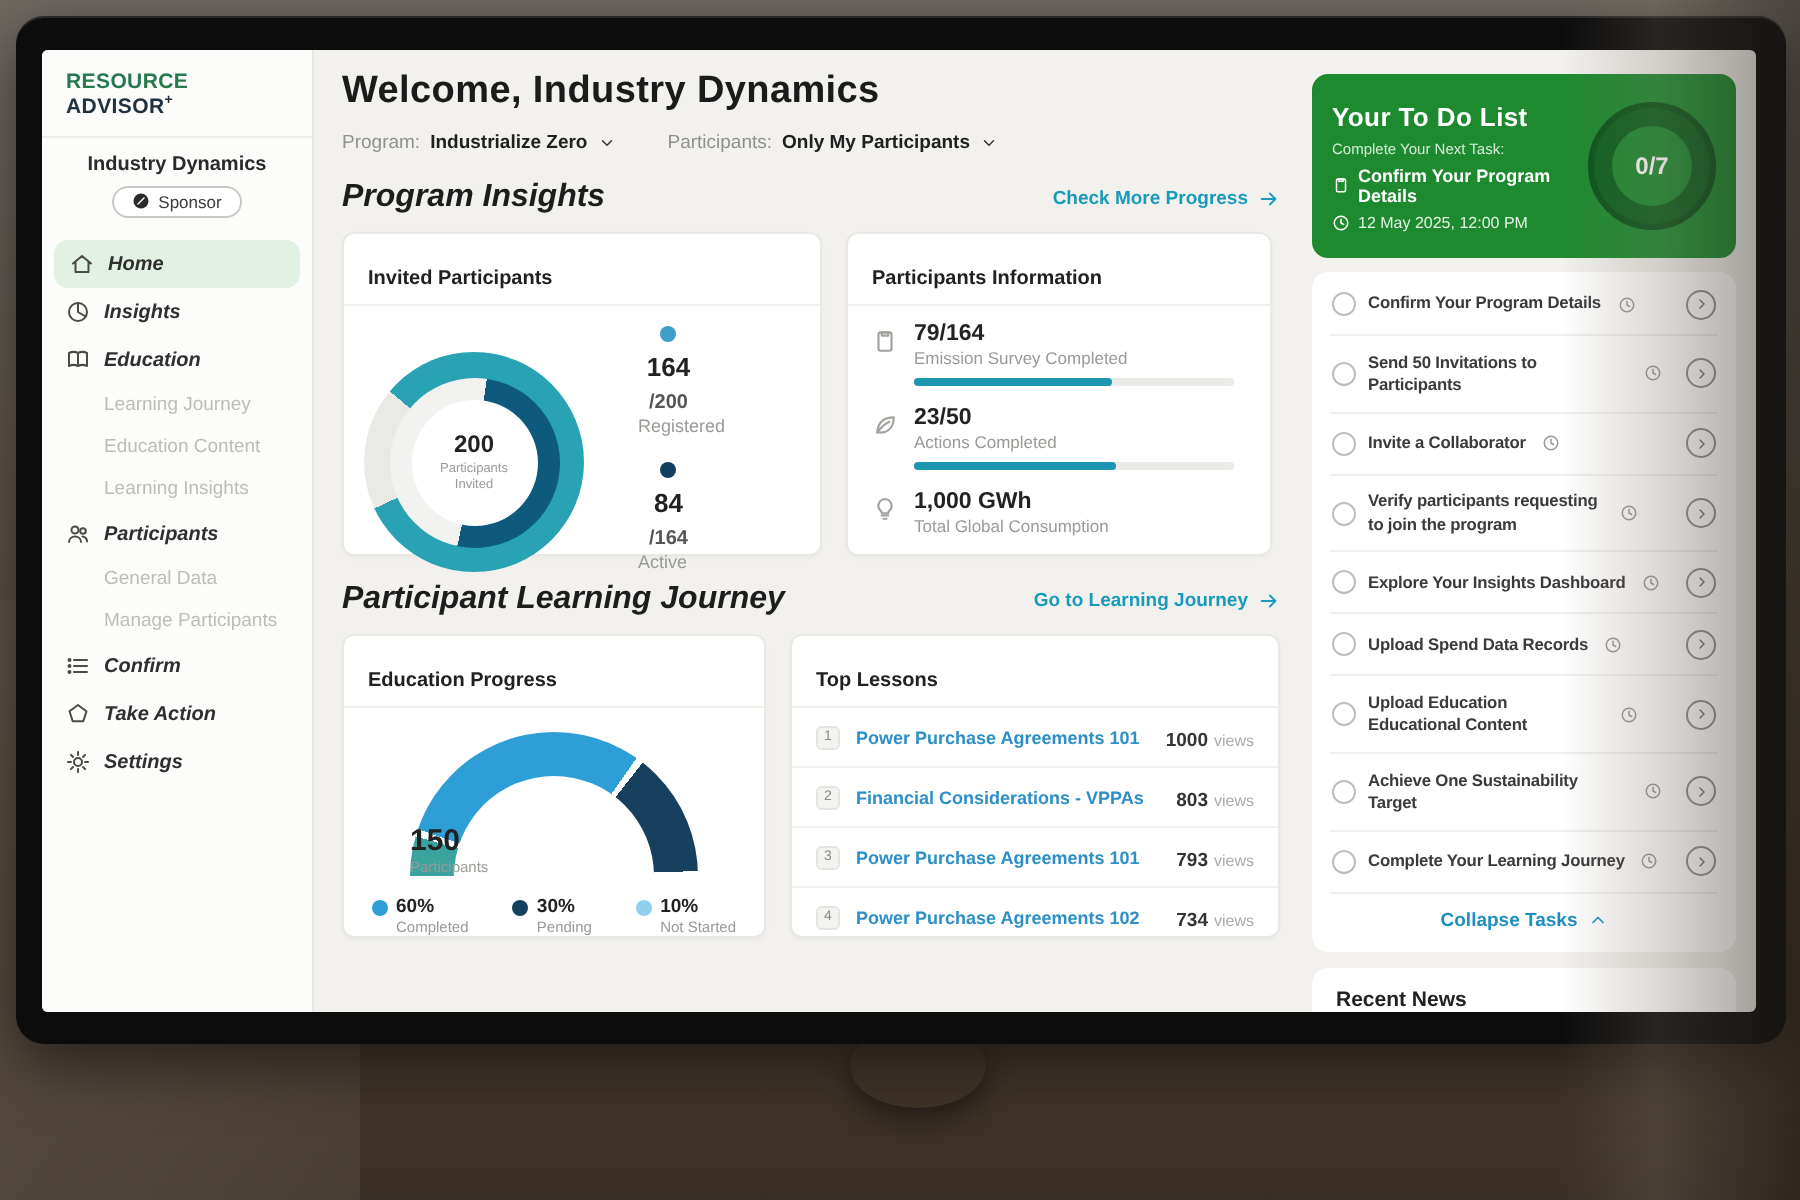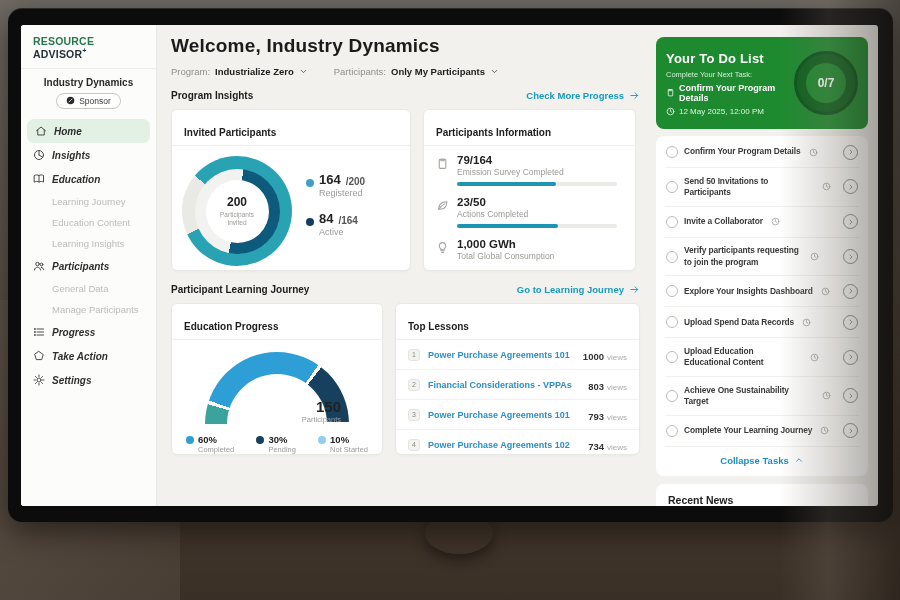--- a/index.html
+++ b/index.html
@@ -37,62 +37,62 @@
 
   
   .main { flex:1 1 auto; min-width:0; padding:10px 14px 0; }
   .welcome { font-size:19px; font-weight:bold; color:#1b1b1b; letter-spacing:.2px; margin-bottom:9px;}
   .filters { display:flex; gap:26px; align-items:flex-end; margin-bottom:13px; }
   .filter { display:flex; align-items:center; gap:5px; font-size:9.5px; cursor:pointer;}
   .filter .lab { color:#90908c; }
   .filter .val { color:#202020; font-weight:bold; }
   .filter svg { width:9px; height:9px; color:#3a3a3a;}
   .sec-head { display:flex; justify-content:space-between; align-items:center; margin:2px 0 8px; }
-  .sec-title { font-size:10px; font-weight:bold; color:#1d1d1d; }
+  .sec-title { font-size:16px; font-weight:bold; color:#1d1d1d;font-style:italic; }
   .sec-link { display:flex; gap:5px; align-items:center; font-size:9.5px; font-weight:bold; color:#189abc; cursor:pointer;}
   .sec-link svg { width:11px; height:11px;}
   .cards { display:flex; gap:12px; }
   .card { background:#fff; border:1px solid #e8e8e5; border-radius:6px; box-shadow:0 1px 2px rgba(0,0,0,.03);}
   .card-title { padding:17px 12px 7px; font-size:10px; font-weight:bold; color:#202020; border-bottom:1px solid #efefec;}
 
   .card-invited { width:240px; height:162px; }
   .invited-body { display:flex; align-items:center; gap:14px; padding:10px 10px; }
   .donut { width:110px; height:110px; border-radius:50%; flex:0 0 auto;
            background:conic-gradient(from -50deg,#29a3b4 0 295deg,#e9e9e6 295deg 360deg);
            display:flex; align-items:center; justify-content:center;}
   .donut2 { width:85px; height:85px; border-radius:50%;
            background:conic-gradient(from 8deg,#0d5a7c 0 184deg,#f2f2f0 184deg 360deg);
            display:flex; align-items:center; justify-content:center;}
   .donut-hole { width:63px; height:63px; border-radius:50%; background:#fff; display:flex;
            flex-direction:column; align-items:center; justify-content:center; text-align:center;}
   .donut-hole .v { font-size:12px; font-weight:bold; color:#222; }
   .donut-hole .l { font-size:6.5px; color:#9a9a97; width:48px; line-height:1.3; margin-top:2px;}
   .dlegend .entry { margin-bottom:13px; }
-  .dlegend .line1 { display:flex; align-items:flex-end; gap:5px;}
+  .dlegend .line1 { display:flex; align-items:center; gap:5px;flex-direction:column;}
   .bullet { width:8px; height:8px; border-radius:50%; flex:0 0 auto;}
   .b-light { background:#3f9fc9; } .b-navy { background:#123f5e; }
   .dlegend .num { font-size:13px; font-weight:bold; color:#222; }
   .dlegend .den { font-size:10px; font-weight:bold; color:#555; }
   .dlegend .lab { font-size:9px; color:#9a9a97; margin-left:13px; margin-top:1px;}
 
   .card-info { width:213px; height:162px; }
   .info-row { display:flex; gap:8px; padding:8px 12px 2px; }
   .info-row svg { width:13px; height:13px; color:#a2a29e; margin-top:3px; flex:0 0 auto;}
   .info-val { font-size:11.5px; font-weight:bold; color:#222;}
   .info-lab { font-size:8.5px; color:#9a9a97; margin-top:1px;}
   .bar { width:160px; height:4px; background:#eaeae7; border-radius:2px; margin-top:5px;}
   .bar i { display:block; height:4px; border-radius:2px; background:#1b95b2;}
 
   .card-edu { width:212px; height:152px; }
   .gauge-wrap { position:relative; width:144px; height:72px; margin:12px auto 0; overflow:hidden;}
   .gauge { width:144px; height:144px; border-radius:50%;
     background:conic-gradient(from 268deg,#3aa39e 0 18deg,#fff 18deg 21deg,#2d9ed6 21deg 127deg,#fff 127deg 130deg,#16405d 130deg 180deg,transparent 180deg 360deg);
     display:flex; align-items:center; justify-content:center;}
   .gauge-hole { width:100px; height:100px; border-radius:50%; background:#fff;}
-  .gauge-center { position:absolute; left:0; right:8px; bottom:0; text-align:right;}
+  .gauge-center { position:absolute; left:0; right:8px; bottom:0; text-align:left;}
   .gauge-center .v { font-size:15px; font-weight:bold; color:#222;}
   .gauge-center .l { font-size:7.5px; color:#9a9a97;}
   .glegend { display:flex; justify-content:space-between; padding:10px 14px 0;}
   .glegend .line1 { display:flex; gap:4px; align-items:center;}
   .glegend .pct { font-size:9.5px; font-weight:bold; color:#222;}
   .glegend .lab { font-size:7.5px; color:#9a9a97; margin-left:12px;}
   .b-blue{background:#2d9ed6;} .b-dnavy{background:#16405d;} .b-sky{background:#8fd0ee;}
 
   .card-lessons { flex:1 1 auto; height:152px; }
   .lesson { display:flex; align-items:center; gap:8px; padding:5.5px 12px; border-bottom:1px solid #f1f1ee;}
@@ -193,21 +193,21 @@
       </div>
       <div class="nav-sub">General Data</div>
       <div class="nav-sub">Manage Participants</div>
       <div class="nav-item">
         <svg class="ic" viewBox="0 0 24 24">
               <path d="M8 6h13M8 12h13M8 18h13"></path>
               <circle cx="3.5" cy="6" r="1"></circle>
               <circle cx="3.5" cy="12" r="1"></circle>
               <circle cx="3.5" cy="18" r="1"></circle>
             </svg>
-        <span>Progress</span>
+        <span>Confirm</span>
       </div>
       <div class="nav-item">
         <svg class="ic" viewBox="0 0 24 24">
               <path d="M12 3l8.5 6.2-3.2 10H6.7L3.5 9.2z"></path>
             </svg>
         <span>Take Action</span>
       </div>
       <div class="nav-item">
         <svg class="ic" viewBox="0 0 24 24">
               <circle cx="12" cy="12" r="4"></circle>

